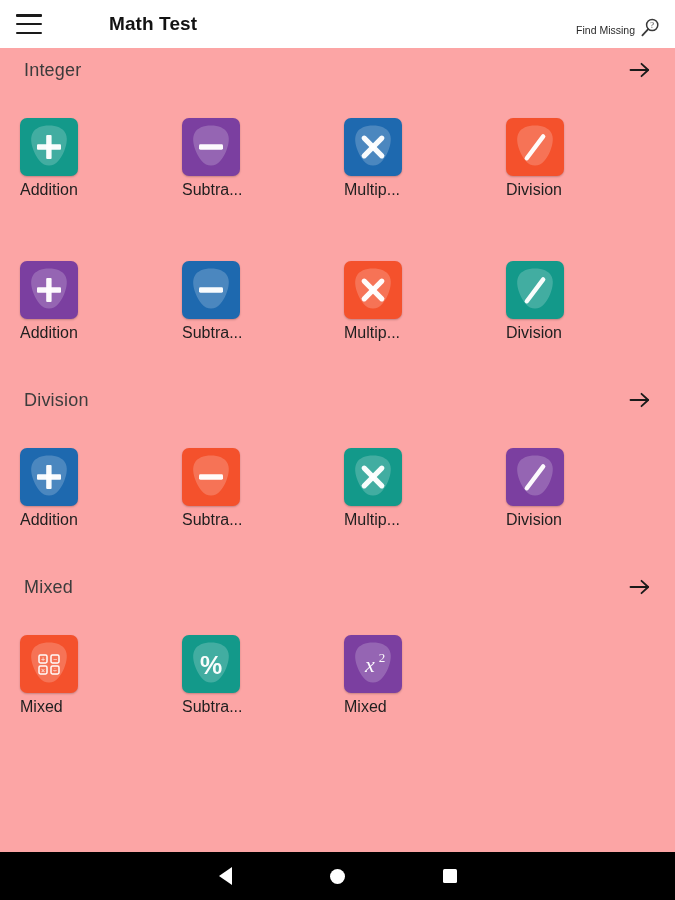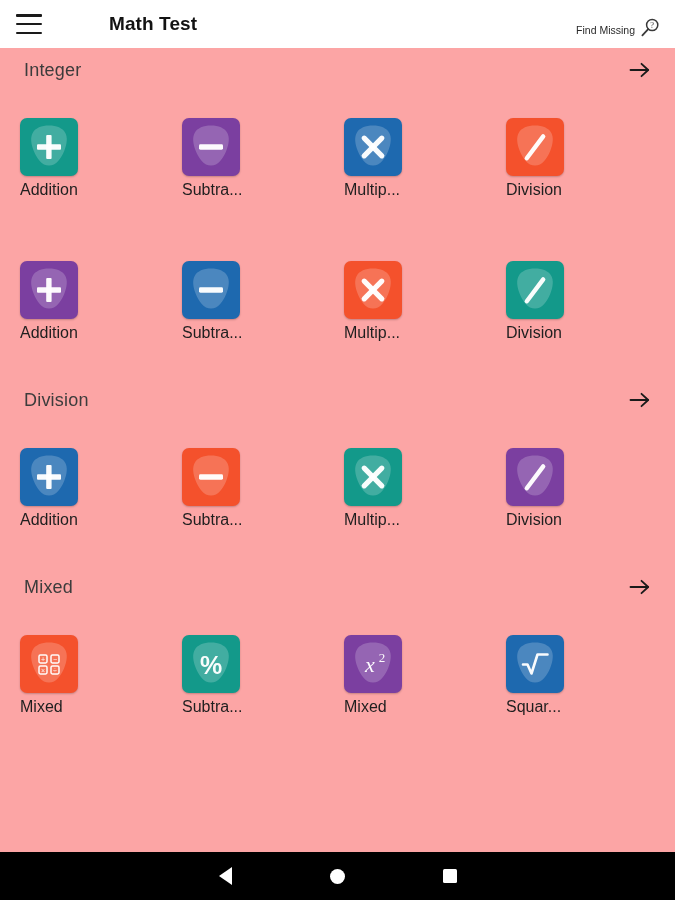--- a/index.html
+++ b/index.html
@@ -404,29 +404,20 @@
           <div class="tile">
             <div class="tile-square" style="background: rgb(123, 63, 160);">
               <svg class="tile-glyph-svg" width="58" height="58" viewBox="0 0 58 58">
                 <path d="M29 7.6c7.6 0 13.6 2.6 16.2 7.1 2.6 4.5 1.9 11.1-1 18.2-2.9 7.1-8 14.7-15.2 14.7s-12.3-7.6-15.2-14.7c-2.9-7.1-3.6-13.7-1-18.2C15.4 10.2 21.4 7.6 29 7.6z" fill="rgba(255,255,255,0.20)"></path>
                 <text x="26" y="37" font-family="Liberation Serif, serif" font-style="italic" font-size="22" fill="rgba(255,255,255,0.97)" text-anchor="middle">x</text>
                 <text x="38" y="27" font-family="Liberation Serif, serif" font-size="13" fill="rgba(255,255,255,0.97)" text-anchor="middle">2</text>
               </svg>
             </div>
             <div class="tile-label">Mixed</div>
           </div>
-          <div class="tile">
-            <div class="tile-square" style="background: rgb(30, 105, 175);">
-              <svg class="tile-glyph-svg" width="58" height="58" viewBox="0 0 58 58">
-                <path d="M29 7.6c7.6 0 13.6 2.6 16.2 7.1 2.6 4.5 1.9 11.1-1 18.2-2.9 7.1-8 14.7-15.2 14.7s-12.3-7.6-15.2-14.7c-2.9-7.1-3.6-13.7-1-18.2C15.4 10.2 21.4 7.6 29 7.6z" fill="rgba(255,255,255,0.20)"></path>
-                <path d="M17 29.5 L21.5 29.5 L25.5 38.5 L31.5 19.5 L41.5 19.5" fill="none" stroke="rgba(255,255,255,0.97)" stroke-width="2.6" stroke-linejoin="round" stroke-linecap="round"></path>
-              </svg>
-            </div>
-            <div class="tile-label">Squar...</div>
-          </div>
         </div>
         <div class="sec-gap-bottom"></div>
       </div>
     </div>
 </div>
 
 <div class="navbar">
   <div class="navbtn">
     <div class="nav-back"></div>
   </div>

